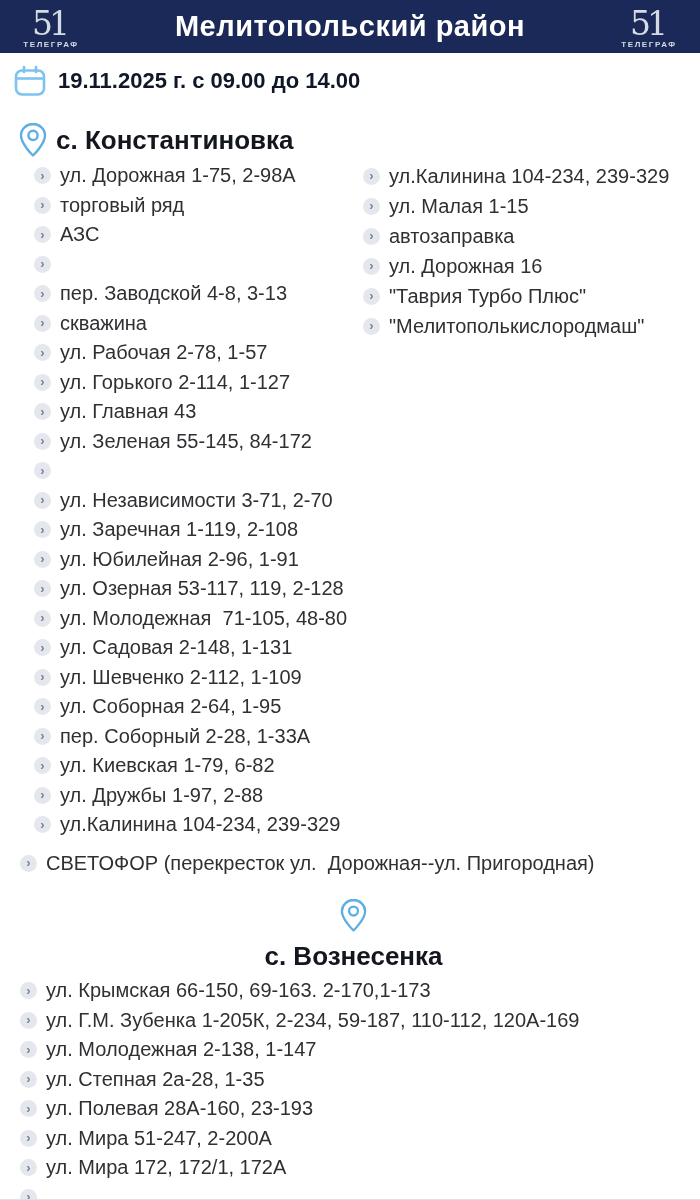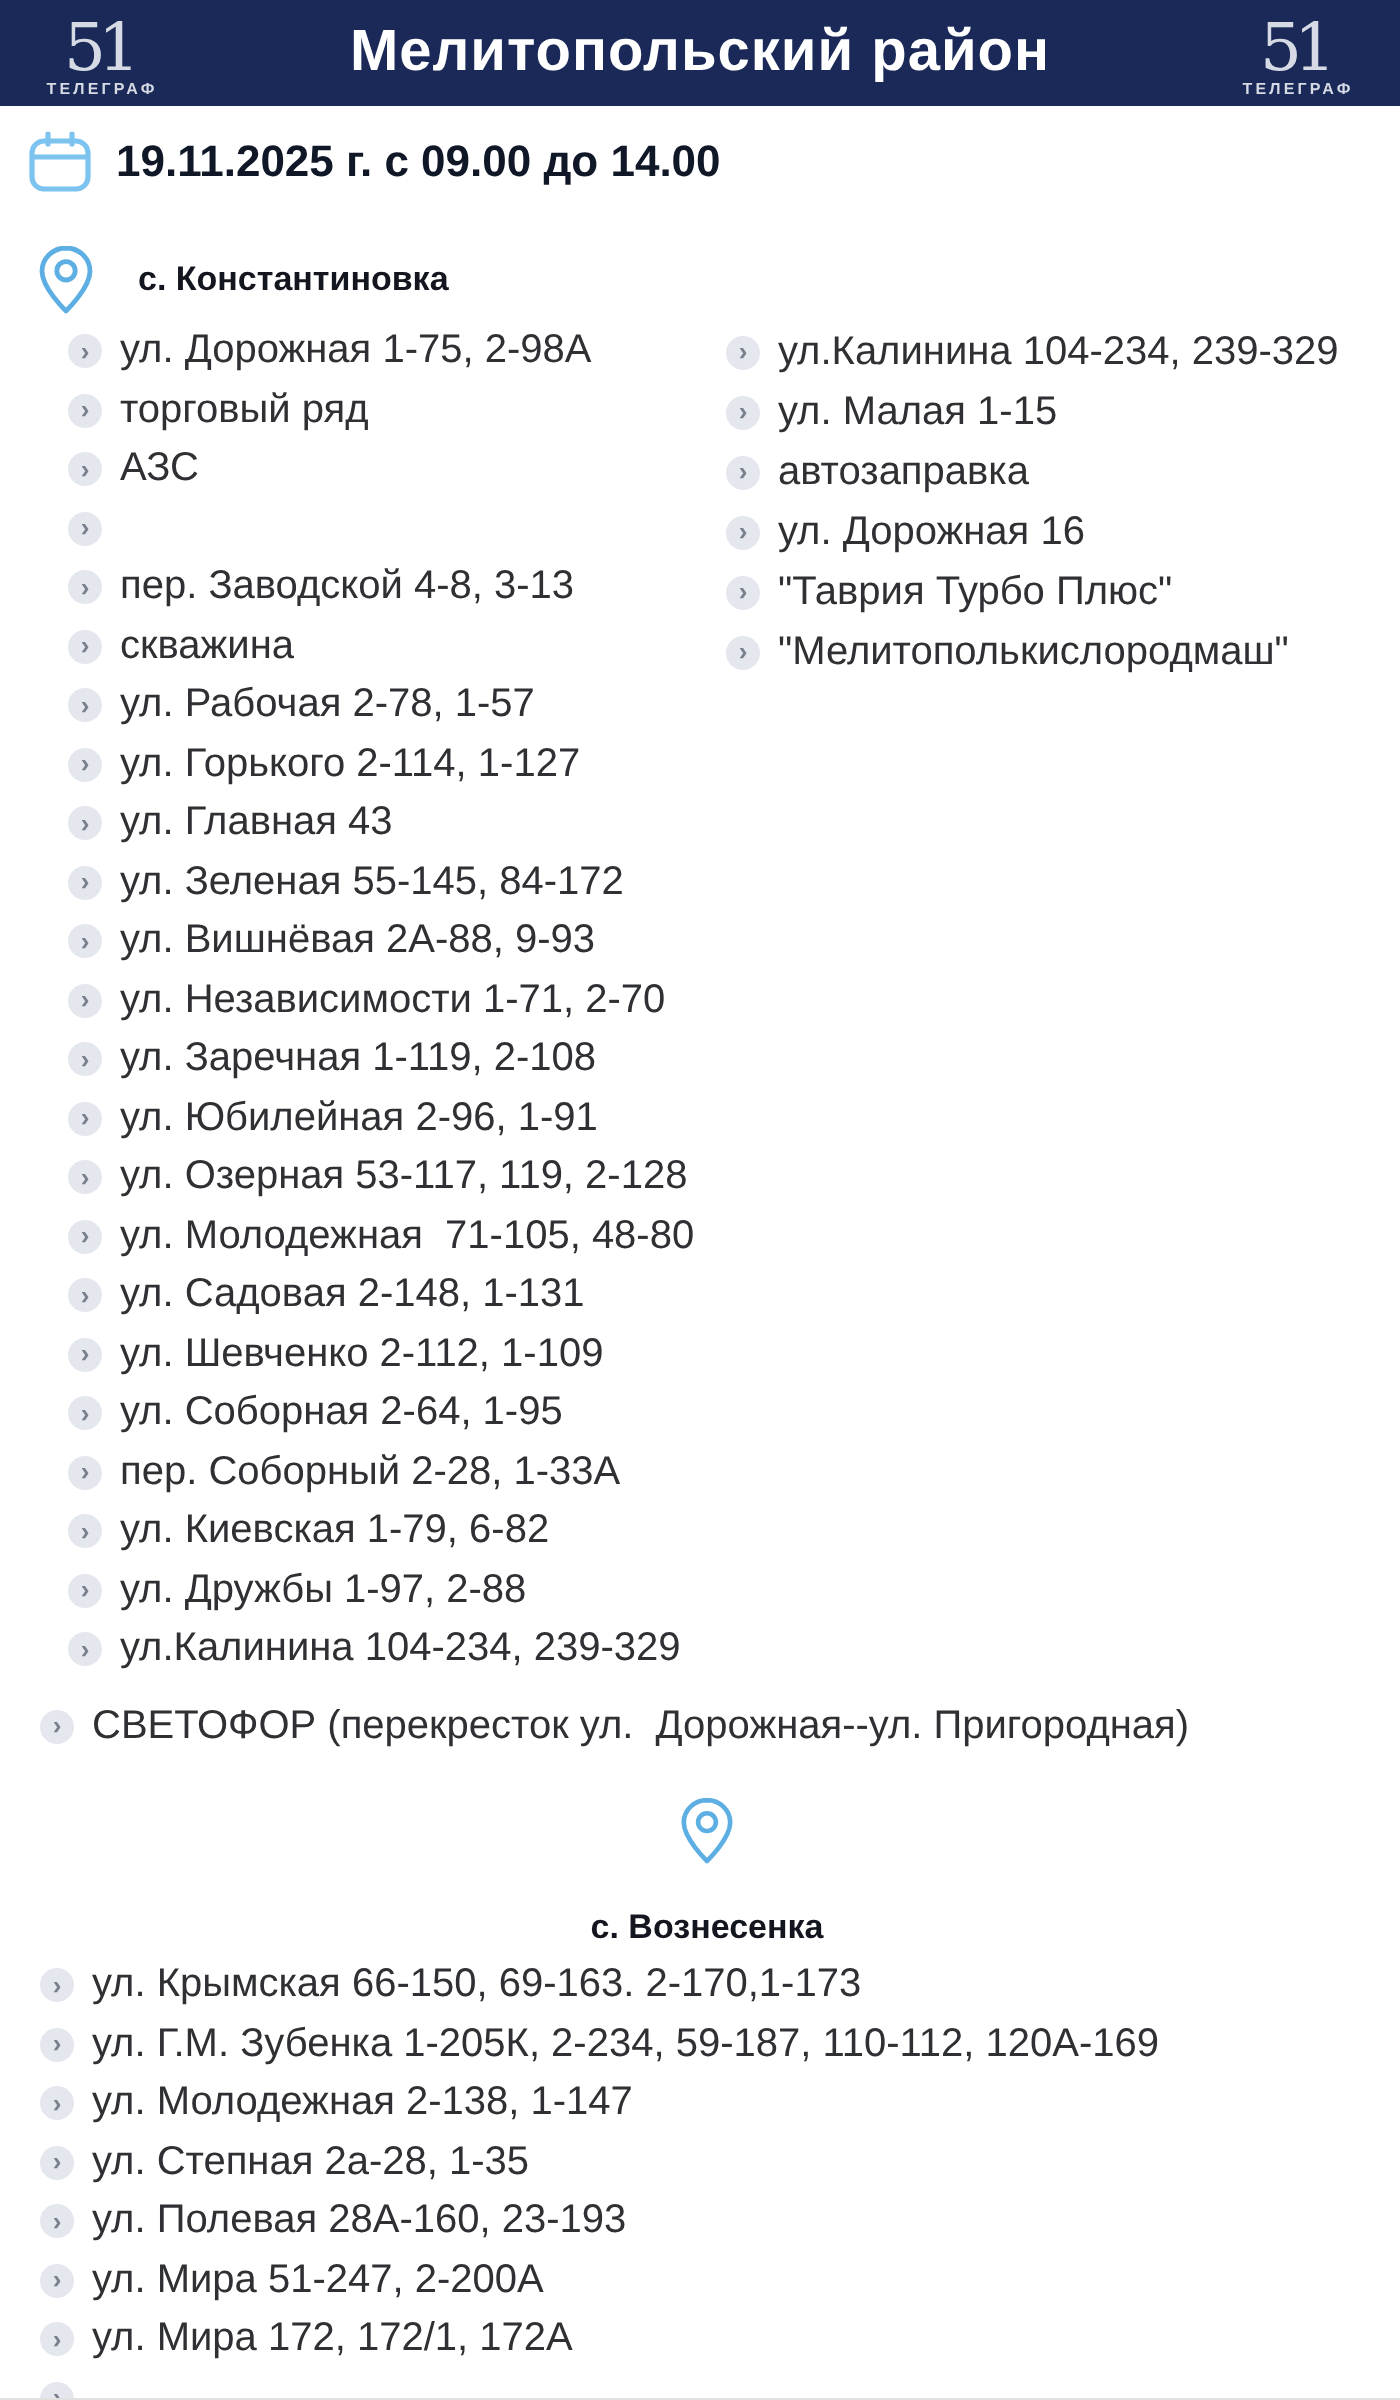--- a/index.html
+++ b/index.html
@@ -37,22 +37,22 @@
     white-space:nowrap;
   }
   
   .date-row{
     display:flex;align-items:center;gap:11px;
     margin:11px 0 12px 13px;height:34px;
     font-size:22px;font-weight:bold;color:var(--date-text);text-align:right;
   }
   
   .sec-head{
-    display:flex;align-items:center;gap:21px;
-    font-size:17px;font-weight:bold;color:var(--heading-text);
+    display:flex;align-items:center;gap:8px;
+    font-size:26px;font-weight:bold;color:var(--heading-text);
   }
   .sec-head.h1{margin:24px 0 3px 18px;}
   .sec-head.h2{margin:20px 0 4px 7px;flex-direction:column;}
   .pin{flex:0 0 auto;}
   .cols{display:flex;align-items:flex-start;}
   ul.list{list-style:none;}
   .col-left{width:356px;padding-left:34px;}
   .col-right{flex:1;padding-left:7px;}
   .col-right .row{height:30px;}
   .row{
@@ -151,26 +151,25 @@
           <span class="row-label">ул. Главная 43</span>
         </li>
 
         <li class="row">
           <span class="chev">›</span>
           <span class="row-label">ул. Зеленая 55-145, 84-172</span>
         </li>
 
         <li class="row">
           <span class="chev">›</span>
-          <span class="row-label">ул. Вишнёвая 2А-88, 9-93</span>
-        </li>
-
-        <li class="row">
-          <span class="chev">›</span>
-          <span class="row-label">ул. Независимости 1-71, 2-70</span>
+        </li>
+
+        <li class="row">
+          <span class="chev">›</span>
+          <span class="row-label">ул. Независимости 3-71, 2-70</span>
         </li>
 
         <li class="row">
           <span class="chev">›</span>
           <span class="row-label">ул. Заречная 1-119, 2-108</span>
         </li>
 
         <li class="row">
           <span class="chev">›</span>
           <span class="row-label">ул. Юбилейная 2-96, 1-91</span>

